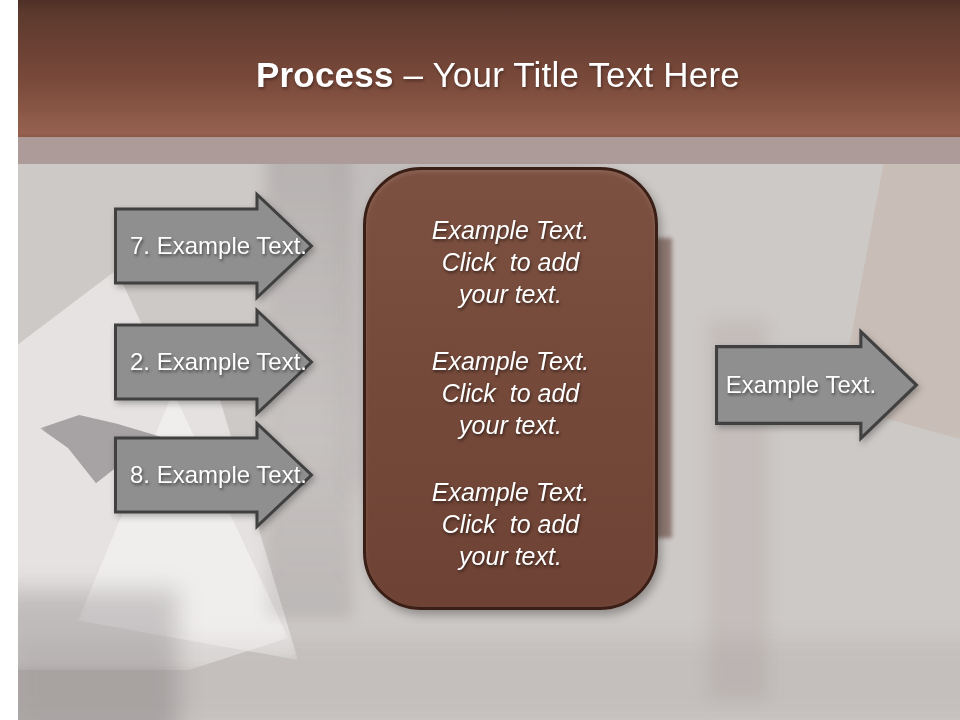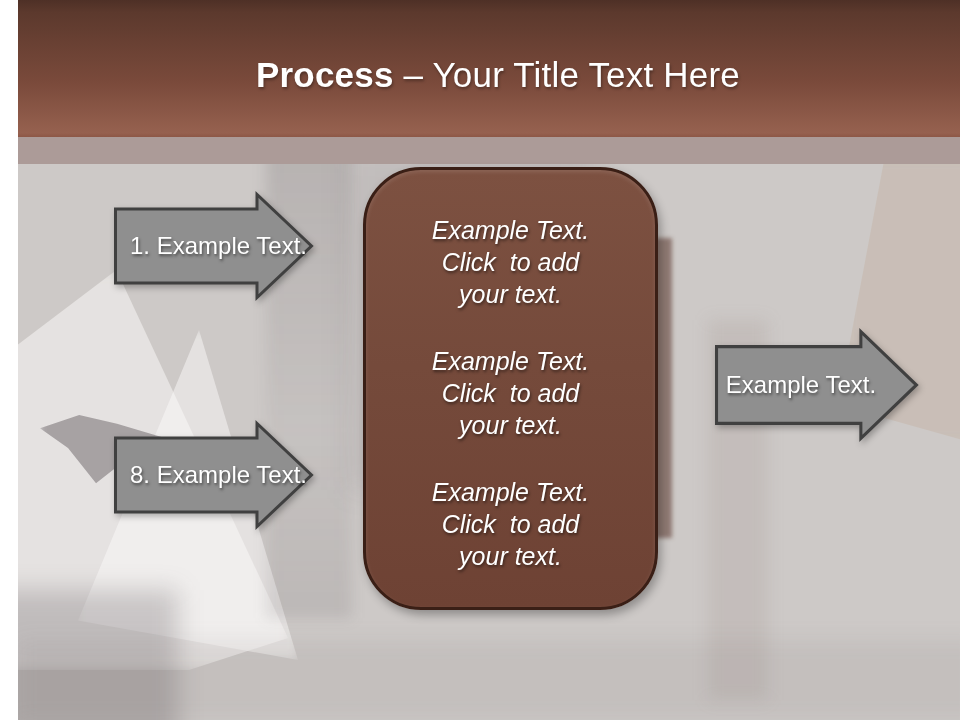--- a/index.html
+++ b/index.html
@@ -95,21 +95,27 @@
 
   <div class="header">
     <div class="title"><span class="bold">Process</span><span> – Your Title Text Here</span></div>
   </div>
   <div class="accent-strip"></div>
 
   <div class="arrow arrow-step arrow-1">
     <svg viewBox="0 0 200 106" preserveAspectRatio="none">
       <polygon points="1.5,16 143,16 143,1.5 197.5,53 143,104.5 143,90 1.5,90"></polygon>
     </svg>
-    <div class="label">1. Example Text.</div>
+    <div class="label">7. Example Text.</div>
+  </div>
+  <div class="arrow arrow-step arrow-2">
+    <svg viewBox="0 0 200 106" preserveAspectRatio="none">
+      <polygon points="1.5,16 143,16 143,1.5 197.5,53 143,104.5 143,90 1.5,90"></polygon>
+    </svg>
+    <div class="label">2. Example Text.</div>
   </div>
   <div class="arrow arrow-step arrow-3">
     <svg viewBox="0 0 200 106" preserveAspectRatio="none">
       <polygon points="1.5,16 143,16 143,1.5 197.5,53 143,104.5 143,90 1.5,90"></polygon>
     </svg>
     <div class="label">8. Example Text.</div>
   </div>
 
   <div class="panel">
     <div class="panel-block">Example Text.

